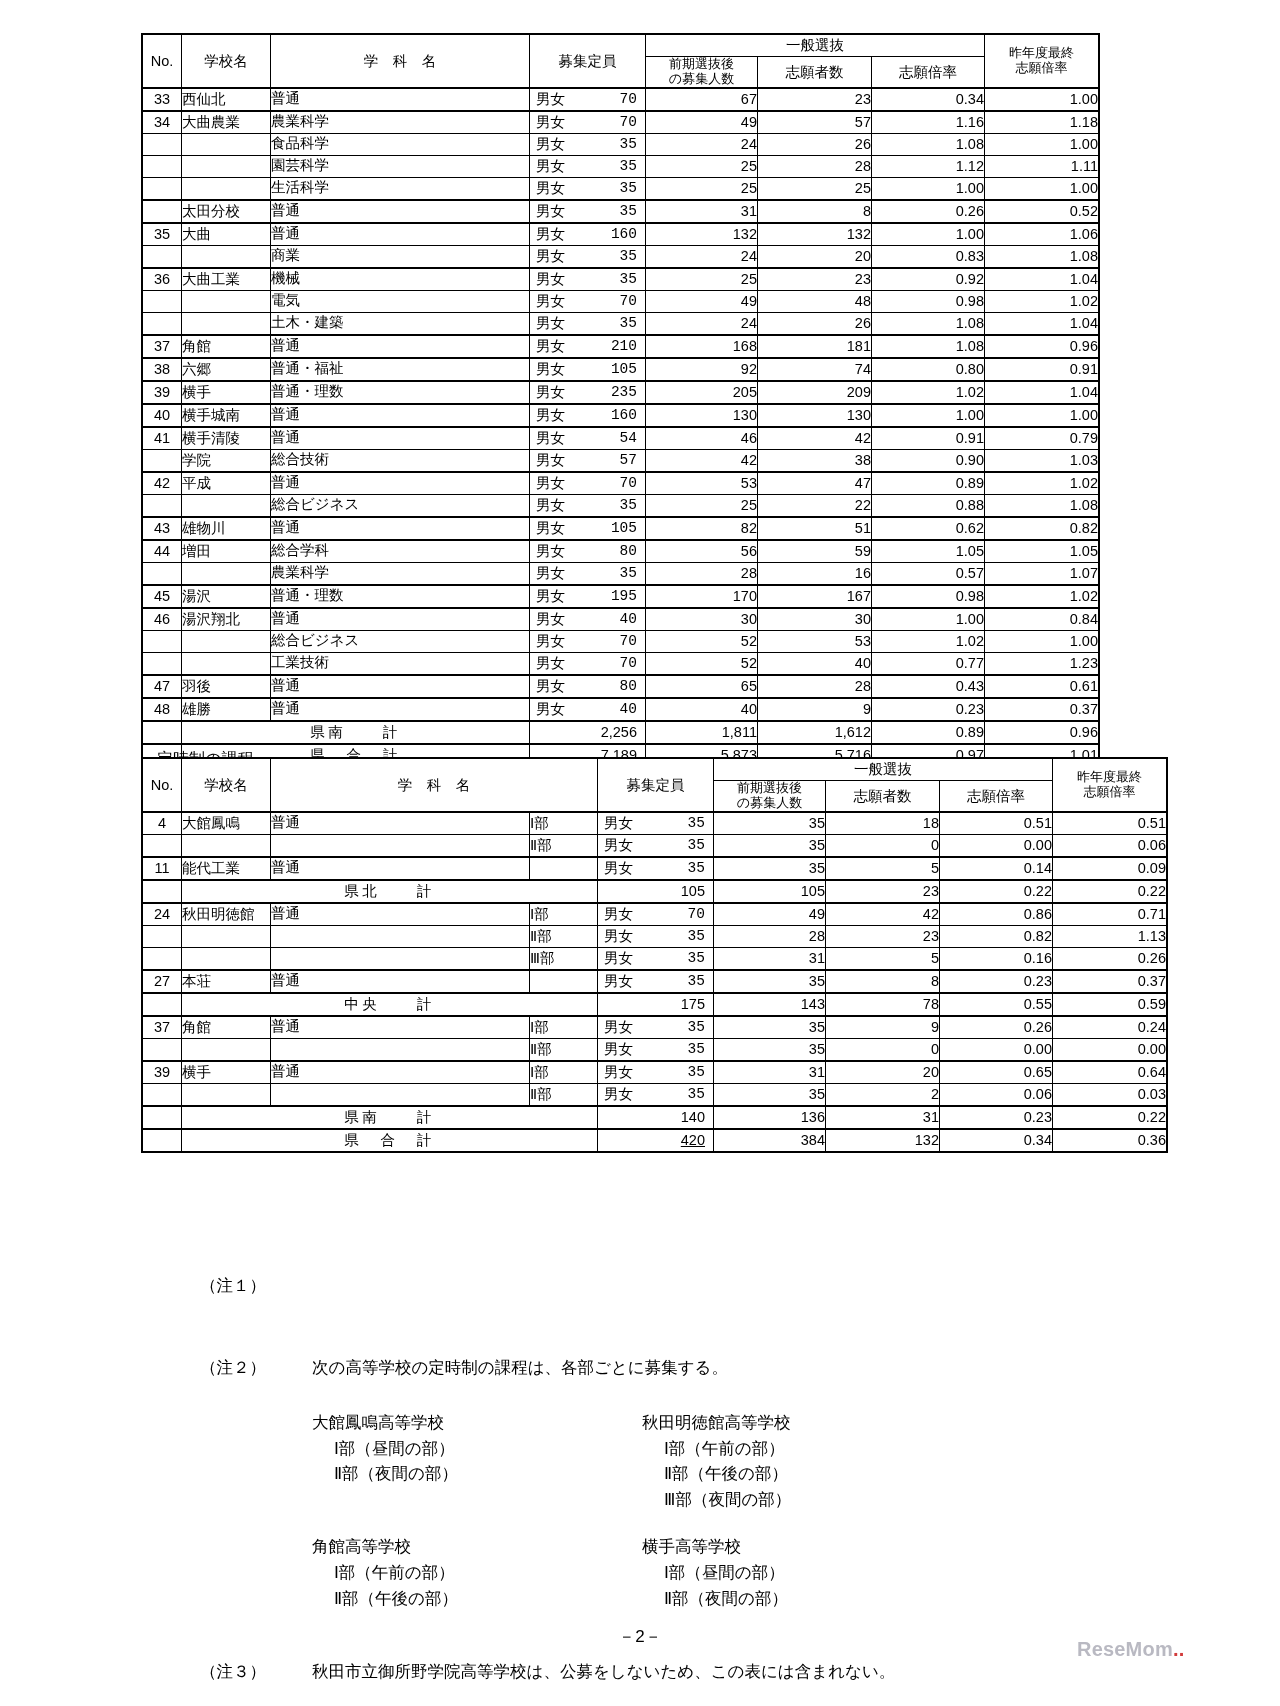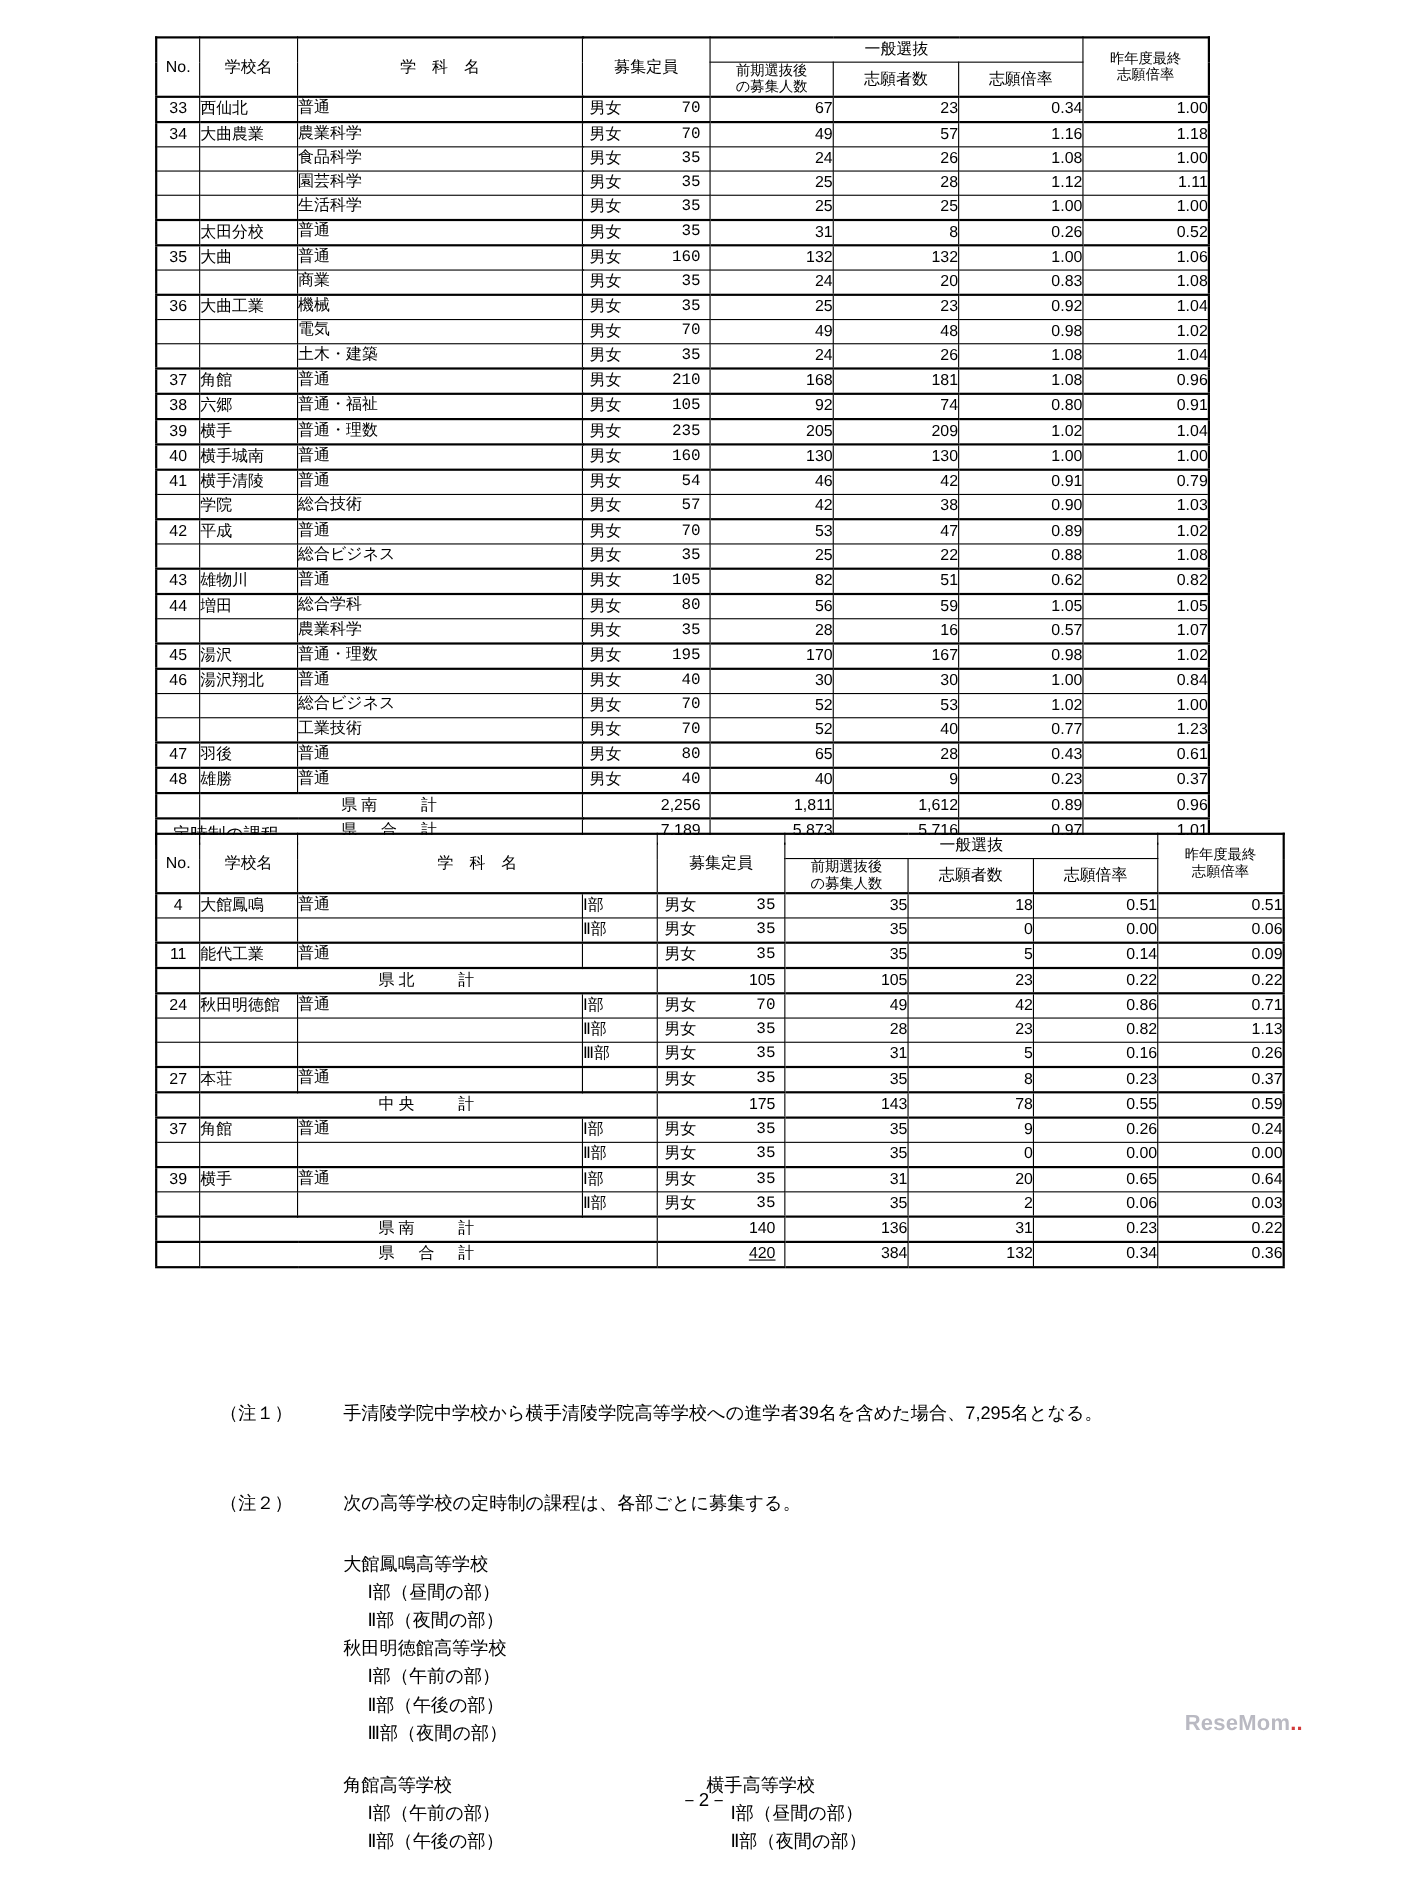--- a/index.html
+++ b/index.html
@@ -862,29 +862,28 @@
           </tr>
         </tbody>
     </table>
   </div>
 
   <div class="notes" style="position:absolute; left:200px; top:1273px; width:960px;">
 
     <div class="note-row">
       <div class="note-label">（注１）</div>
       <div class="note-body">
-        <div>手清陵学院中学校から横手清陵学院高等学校への進学者39名を含めた場合、7,295名となる。</div>
       </div>
     </div>
 
     <div class="note-row" style="margin-top:56px;">
       <div class="note-label">（注２）</div>
       <div class="note-body">
         <div>次の高等学校の定時制の課程は、各部ごとに募集する。</div>
-        <div id="note2-groups-row1" class="subgroups" style="margin-top:30px;flex-direction:column;">
+        <div id="note2-groups-row1" class="subgroups" style="margin-top:30px;">
             <div class="subgroup">
               <div class="sg-title">大館鳳鳴高等学校</div>
               <div class="sg-item">Ⅰ部（昼間の部）</div>
               <div class="sg-item">Ⅱ部（夜間の部）</div>
             </div>
             <div class="subgroup">
               <div class="sg-title">秋田明徳館高等学校</div>
               <div class="sg-item">Ⅰ部（午前の部）</div>
               <div class="sg-item">Ⅱ部（午後の部）</div>
               <div class="sg-item">Ⅲ部（夜間の部）</div>
@@ -908,17 +907,17 @@
     <div class="note-row" style="margin-top:48px;">
       <div class="note-label">（注３）</div>
       <div class="note-body">
         <div>秋田市立御所野学院高等学校は、公募をしないため、この表には含まれない。</div>
       </div>
     </div>
   </div>
 
   <div class="pagenum" style="top:1625px;">－2－</div>
 
-  <div class="watermark" style="left:1077px; top:1556px;">
+  <div class="watermark" style="left:1077px; top:1638px;">
     <span>ReseMom</span><span class="dot">..</span>
   </div>
 
 </div>
 
 </body></html>

